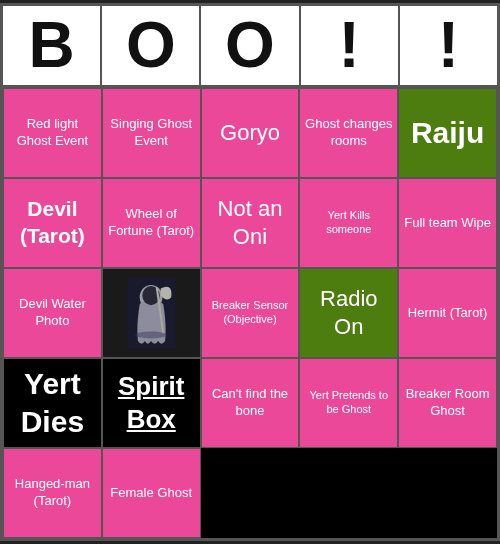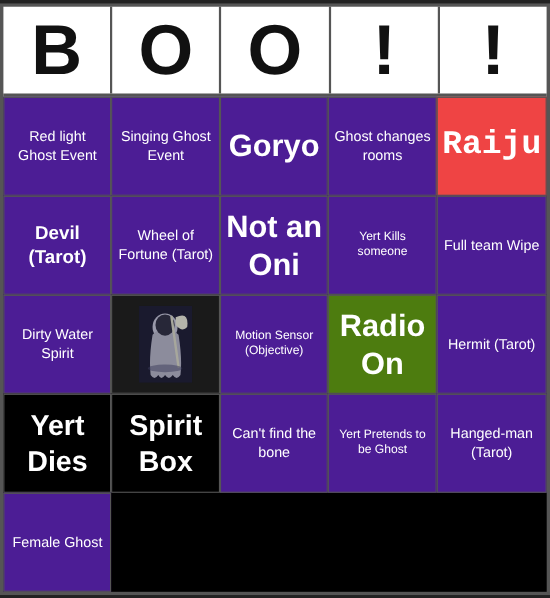--- a/index.html
+++ b/index.html
@@ -38,64 +38,64 @@
     }
     .bingo-cell {
       border: 1.5px solid #555;
       min-height: 90px;
       display: flex;
       align-items: center;
       justify-content: center;
       text-align: center;
       padding: 5px 4px;
       position: relative;
-      background: #4c1d95;
+      background: #ec4899;
       color: #fff;
     }
     .bingo-cell.image-bg {
       background: #1a1a1a;
       overflow: hidden;
     }
     .cell-text {
       font-size: 13px;
       line-height: 1.25;
       color: #fff;
     }
     .cell-text.large {
-      font-size: 28px;
-      font-weight: bold;
+      font-size: 22px;
+      font-weight: normal;
     }
     .cell-text.xlarge {
       font-size: 30px;
       font-weight: bold;
     }
     .cell-text.medium {
-      font-size: 17px;
+      font-size: 21px;
       font-weight: bold;
     }
     .cell-text.small {
       font-size: 11px;
     }
     
     .ghost-svg-container {
       display: flex;
       flex-direction: column;
       align-items: center;
       justify-content: center;
       width: 100%;
       height: 100%;
     }
     .ghost-silhouette {
       width: 55px;
       height: 70px;
     }
     
-    .cell-raiju { background: #ef4444; font-family: Liberation Mono, monospace; }
+    .cell-raiju { background: #4d7c0f; }
     .cell-radio { background: #4d7c0f; }
-    .cell-spirit-box { background: #000; }
+    .cell-spirit-box { background: #000; text-decoration: underline; }
     .cell-yert-dies { background: #000; }
   </style>
 </head>
 <body>
 
 <div class="bingo-card">
   <div class="bingo-title">
     <div class="bingo-title-cell">B</div>
     <div class="bingo-title-cell">O</div>
     <div class="bingo-title-cell">O</div>
@@ -130,21 +130,21 @@
       <span class="cell-text large">Not an Oni</span>
     </div>
     <div class="bingo-cell">
       <span class="cell-text small">Yert Kills someone</span>
     </div>
 
     <div class="bingo-cell">
       <span class="cell-text">Full team Wipe</span>
     </div>
     <div class="bingo-cell">
-      <span class="cell-text">Dirty Water Spirit</span>
+      <span class="cell-text">Devil Water Photo</span>
     </div>
     <div class="bingo-cell image-bg">
 
       <div class="ghost-svg-container">
         <svg class="ghost-silhouette" viewBox="0 0 55 80" xmlns="http://www.w3.org/2000/svg">
 
           <rect width="55" height="80" fill="#1a1a2e"></rect>
 
           <g fill="#c8c8d4" opacity="0.85">
 
@@ -157,43 +157,46 @@
             <rect x="36" y="10" width="2.5" height="55" rx="1.2" fill="#c0c0b0" transform="rotate(-8, 37, 37)"></rect>
 
             <path d="M38 12 Q52 5 50 22 Q45 28 38 20Z" fill="#d0d0c0"></path>
           </g>
 
           <ellipse cx="27" cy="65" rx="18" ry="4" fill="#3a3a5a" opacity="0.5"></ellipse>
         </svg>
       </div>
     </div>
     <div class="bingo-cell">
-      <span class="cell-text small">Motion Sensor (Objective)</span>
+      <span class="cell-text small">Breaker Sensor (Objective)</span>
     </div>
     <div class="bingo-cell cell-radio">
       <span class="cell-text large">Radio On</span>
     </div>
 
     <div class="bingo-cell">
       <span class="cell-text">Hermit (Tarot)</span>
     </div>
     <div class="bingo-cell cell-yert-dies">
-      <span class="cell-text xlarge" style="font-size:26px;">Yert Dies</span>
+      <span class="cell-text xlarge" style="font-size:30px;">Yert Dies</span>
     </div>
     <div class="bingo-cell cell-spirit-box">
       <span class="cell-text xlarge" style="font-size:26px;">Spirit Box</span>
     </div>
     <div class="bingo-cell">
       <span class="cell-text">Can't find the bone</span>
     </div>
     <div class="bingo-cell">
       <span class="cell-text small">Yert Pretends to be Ghost</span>
     </div>
 
     <div class="bingo-cell">
+      <span class="cell-text">Breaker Room Ghost</span>
+    </div>
+    <div class="bingo-cell">
       <span class="cell-text">Hanged-man (Tarot)</span>
     </div>
     <div class="bingo-cell">
       <span class="cell-text">Female Ghost</span>
     </div>
 
   </div>
 </div>
 
 </body></html>

